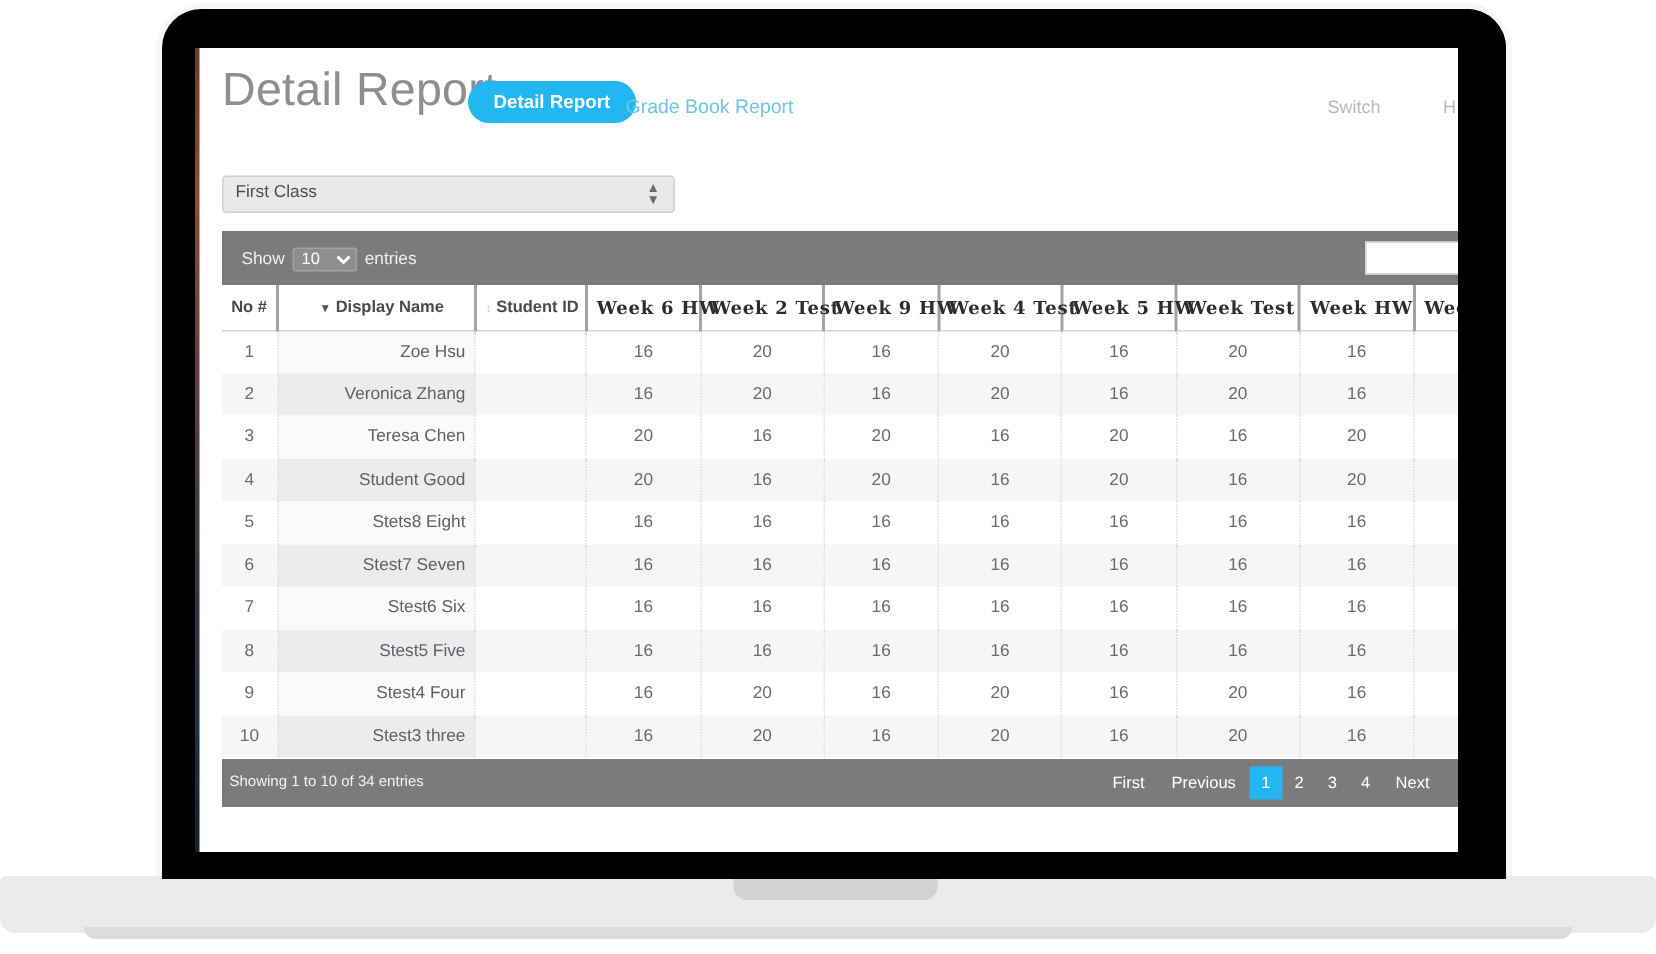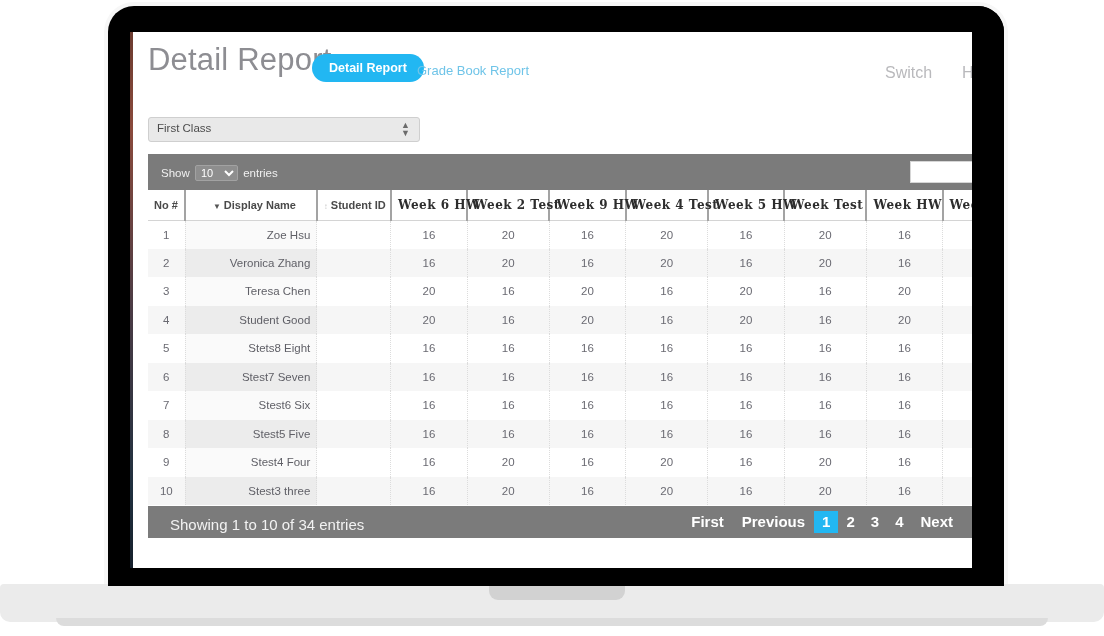--- a/index.html
+++ b/index.html
@@ -96,37 +96,38 @@
     position: absolute;
     left: 287px; top: 31px;
     color: #6fc4e8;
     font-size: 13px;
     white-space: nowrap;
     cursor: pointer;
   }
   .hdr-right {
     position: absolute;
     top: 32px;
-    font-size: 16px;
+    font-size: 12px;
     color: #b9b9bc;
     white-space: nowrap;
     cursor: pointer;
   }
   .hdr-switch { left: 755px; }
   .hdr-help  { left: 832px; }
 
   
   .class-select {
     position: absolute;
     left: 18px; top: 85px;
     width: 270px; height: 23px;
     background: #e9e9e9;
     border: 1px solid #cfcfcf;
     border-radius: 3px;
     cursor: pointer;
+    padding-left: 30px;
   }
   .class-select .sel-label {
     position: absolute;
     left: 8px; top: 4px;
     font-size: 11.5px;
     color: #4c4c4c;
   }
   .class-select .sel-arrows {
     position: absolute;
     right: 9px; top: 3px;
@@ -240,35 +241,35 @@
 
   
   .dt-footer {
     position: absolute;
     left: 18px; top: 474px;
     width: 824px; height: 32px;
     background: #7b7b7b;
   }
   .dt-info {
     position: absolute;
-    left: 22px; top: 10px;
-    font-size: 15px;
+    left: 5px; top: 10px;
+    font-size: 10px;
     color: #f2f2f2;
     white-space: nowrap;
   }
   .dt-paginate {
     position: absolute;
     right: 10px; top: 5px;
     display: flex;
     align-items: stretch;
     height: 22px;
   }
   .pg {
-    font-size: 15px;
-    font-weight: bold;
+    font-size: 11px;
+    font-weight: normal;
     color: #ffffff;
     padding: 0 9px;
     line-height: 22px;
     cursor: pointer;
     background: transparent;
     white-space: nowrap;
   }
   .pg.num { padding: 0 8px; }
   .pg.active { background: #22b7f2; }
 

